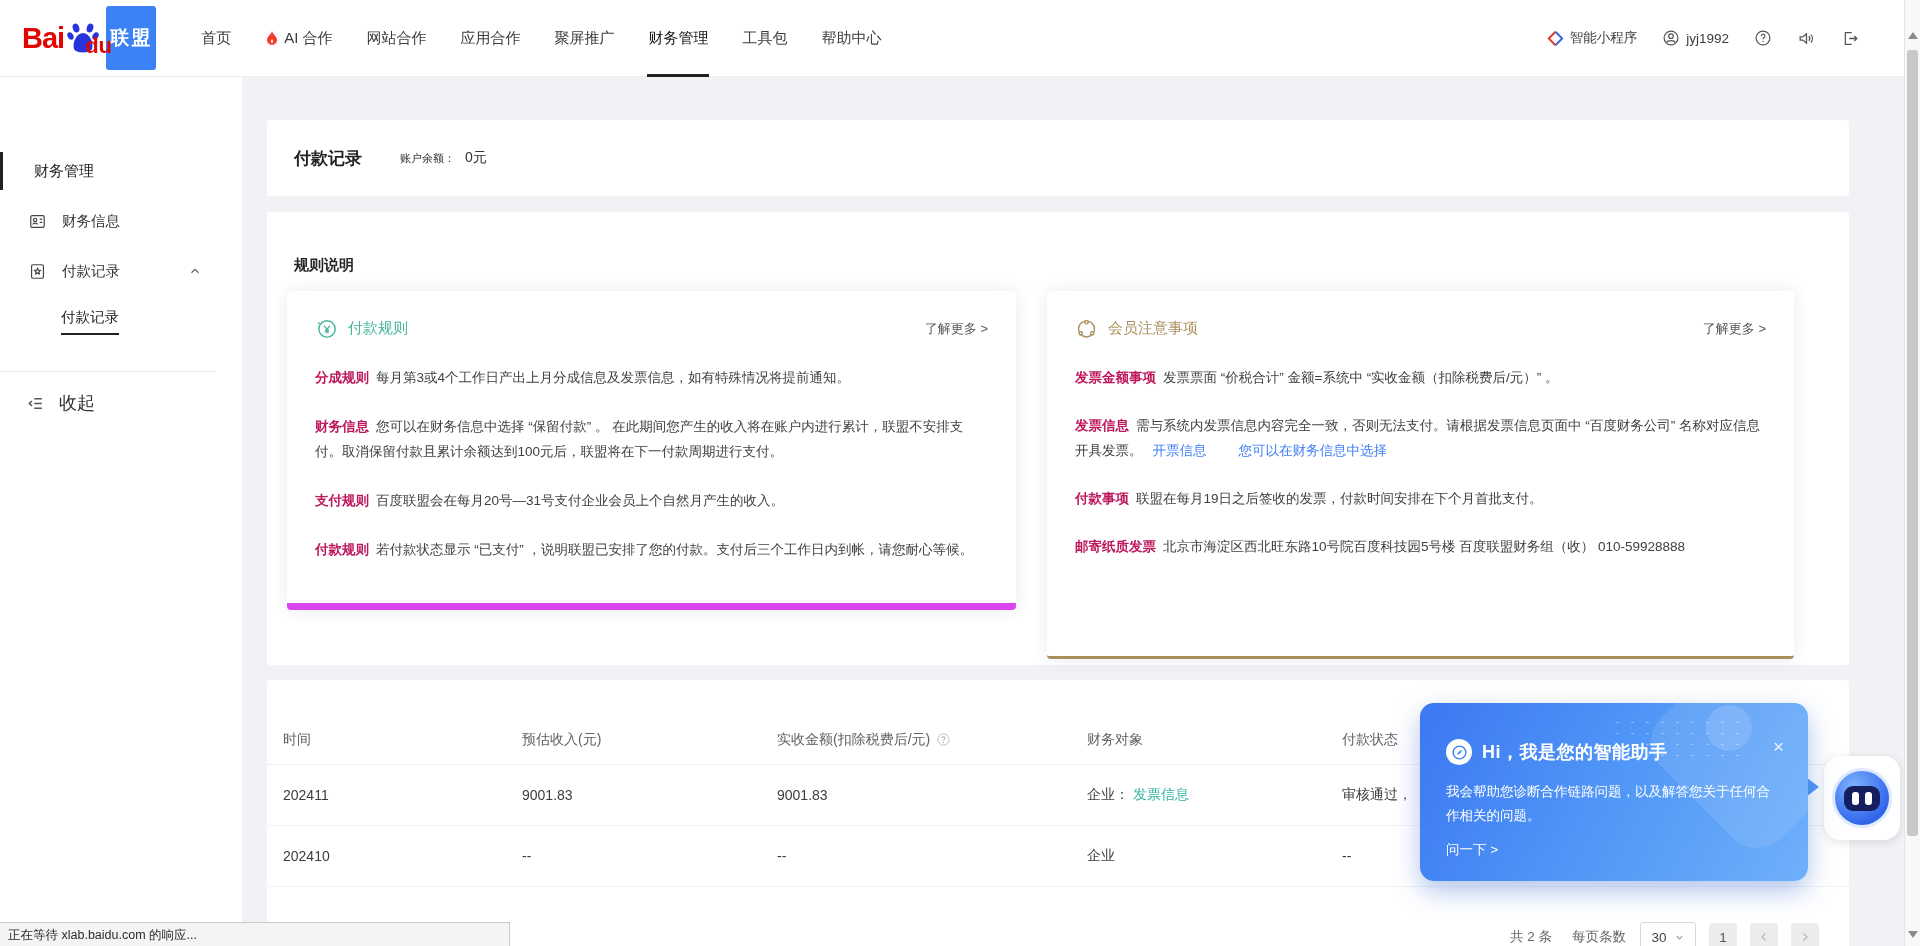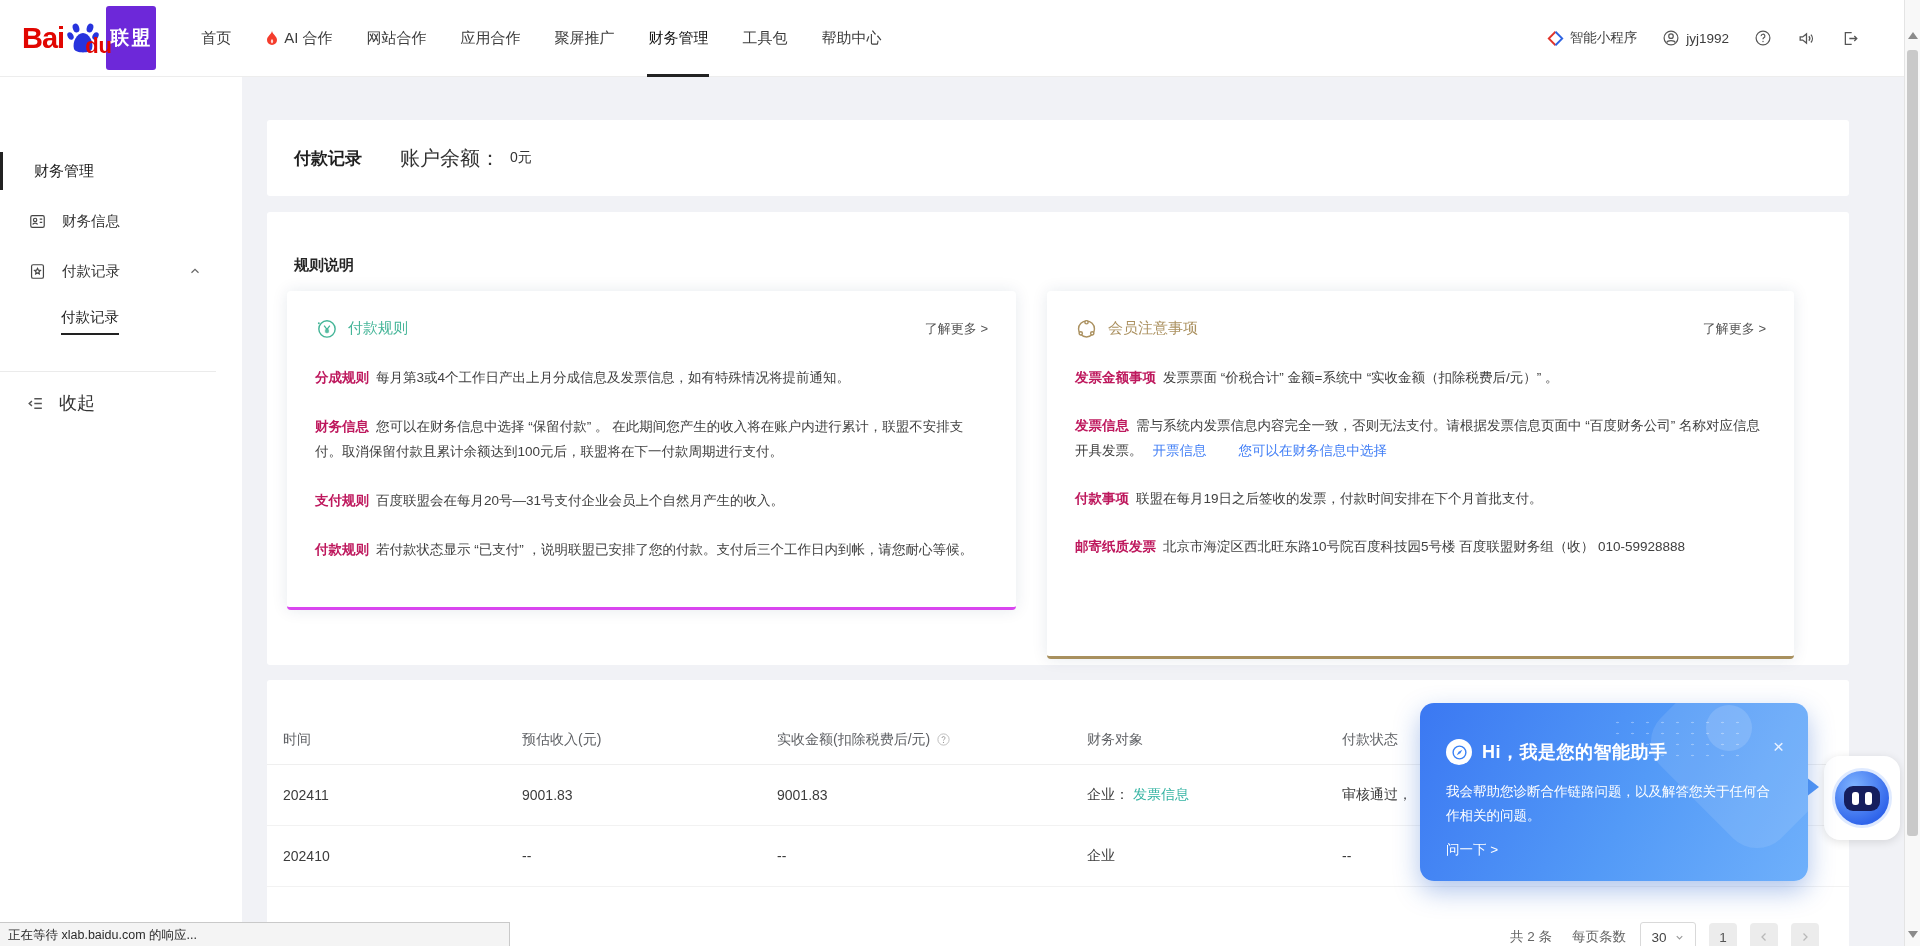--- a/index.html
+++ b/index.html
@@ -12,21 +12,21 @@
   }
   svg { display:block; }
 
   
   .navbar { position:absolute; top:0; left:0; width:1904px; height:77px; background:#fff;
     border-bottom:1px solid #ededed; display:flex; align-items:center; padding:0 44px 0 22px; z-index:10; }
   .logo { display:flex; align-items:center; cursor:pointer; }
   .logo-bai { font-size:29px; font-weight:bold; color:#e10601; letter-spacing:-1px; }
   .logo-paw { position:relative; width:34px; height:36px; margin:0 1px 0 2px; }
   .logo-du { position:absolute; left:19px; bottom:-3px; font-size:22px; font-weight:bold; color:#e10601; }
-  .logo-union { margin-left:5px; background:#6d28d9; color:#fff; font-size:19px; font-weight:bold;
+  .logo-union { margin-left:5px; background:#3b82f6; color:#fff; font-size:19px; font-weight:bold;
     padding:19px 4px; border-radius:3px; letter-spacing:2px; }
   .nav-menu { display:flex; margin-left:28px; height:77px; }
   .nav-item { position:relative; display:flex; align-items:center; gap:5px; padding:0 17px;
     font-size:15px; color:#3d3d3d; cursor:pointer; }
   .nav-item.active { color:#141414; }
   .nav-item.active::after { content:""; position:absolute; left:16px; right:16px; bottom:0;
     height:3px; background:#222; }
   .nav-right { margin-left:auto; display:flex; align-items:center; gap:25px; }
   .nav-tool { display:flex; align-items:center; gap:6px; font-size:13.5px; color:#3d3d3d; cursor:pointer; }
 
@@ -54,29 +54,29 @@
   .side-sub span { padding-bottom:6px; border-bottom:2px solid #222; }
   .side-divider { margin-top:28px; width:216px; border-top:1px solid #ebebeb; }
   .side-collapse { margin-top:9px; height:44px; display:flex; align-items:center; padding-left:26px;
     font-size:18px; color:#333; cursor:pointer; }
   .side-collapse .s-icon { margin-right:14px; }
 
   
   .panel { position:absolute; left:267px; width:1582px; background:#fff; border-radius:3px; }
   .panel-header { top:120px; height:76px; display:flex; align-items:center; padding:0 27px; }
   .page-title { font-size:17px; font-weight:bold; color:#1f1f1f; margin-right:38px; }
-  .balance-label { font-size:20px; color:#333; }
+  .balance-label { font-size:11px; color:#333; }
   .balance-value { font-size:14px; color:#333; margin-left:10px; }
 
   .panel-rules { top:212px; height:453px; padding-top:44px; }
   .section-title { margin-left:27px; font-size:15px; font-weight:bold; color:#262626; }
   .cards { display:flex; gap:31px; margin:16px 27px 0 20px; }
   .card { background:#fff; border-radius:4px; padding:26px 28px 0;
     box-shadow:0 0 16px rgba(20,45,90,.10); }
-  .card-green { width:729px; height:319px; border-bottom:3px solid #d946ef; }
+  .card-green { width:729px; height:319px; border-bottom:7px solid #d946ef; }
   .card-gold  { width:747px; height:368px; border-bottom:3px solid #a8905e; }
   .card-head { display:flex; align-items:center; }
   .card-icon { margin-right:10px; }
   .card-title { font-size:15px; }
   .card-green .card-title { color:#45b598; }
   .card-gold  .card-title { color:#ab9160; }
   .card-more { margin-left:auto; font-size:13px; color:#555; cursor:pointer; }
   .card-body { margin-top:25px; font-size:13.5px; line-height:25px; color:#404040; }
   .card-body p { margin-bottom:24px; }
   .card-gold .card-body p { margin-bottom:23px; }

